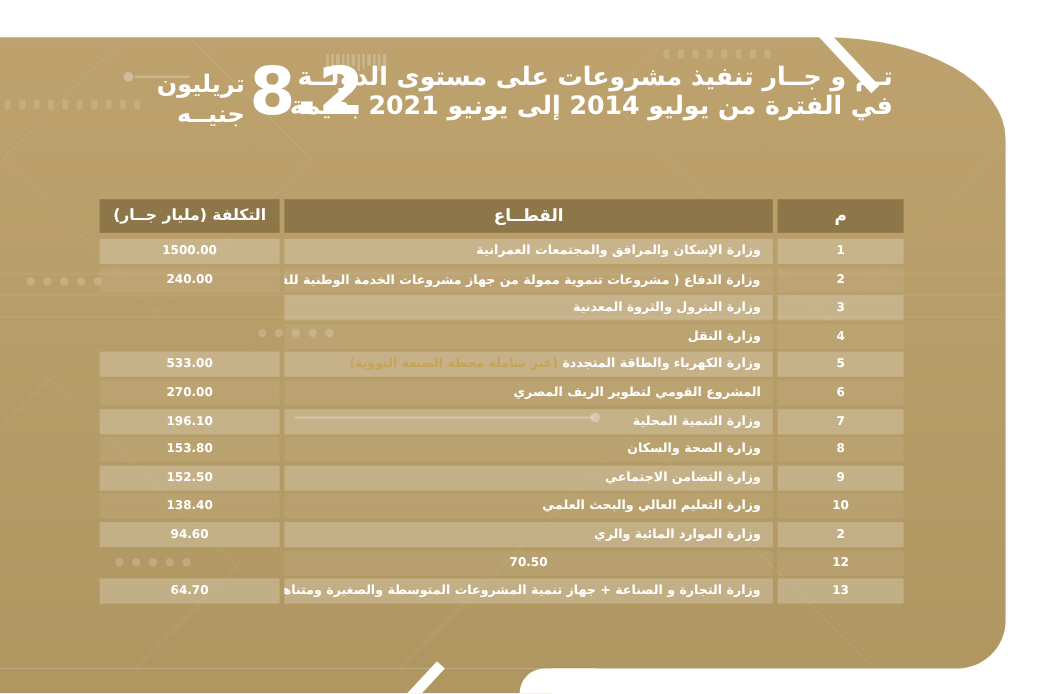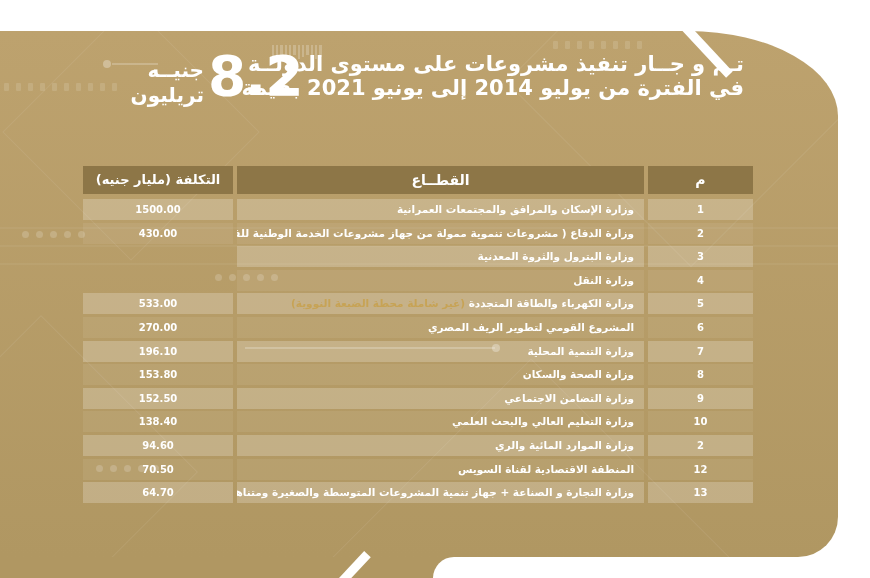--- a/index.html
+++ b/index.html
@@ -136,41 +136,41 @@
   <div class="fillet"></div>
   <div class="slash slash-top"></div>
   <div class="slash slash-bottom"></div>
 
   <div class="headline" dir="rtl">
     <div>تـم و جــار تنفيذ مشروعات على مستوى الدولــة</div>
     <div>في الفترة من يوليو 2014 إلى يونيو 2021 بقيمة</div>
   </div>
   <div class="big-value">8.2</div>
   <div class="big-unit" dir="rtl">
+    <div>تريليون</div>
     <div>جنيــه</div>
-    <div>تريليون</div>
   </div>
 
   <div class="table" dir="rtl">
     <div class="thead">
       <div class="th th-num">م</div>
       <div class="th th-sector">القطــاع</div>
-      <div class="th th-cost">التكلفة (مليار جنيه)</div>
+      <div class="th th-cost">التكلفة (مليار جــار)</div>
     </div>
     <div class="tbody" id="rows">
   <div class="tr">
     <div class="td td-num">1</div>
     <div class="td td-sector"><span class="sector-text">وزارة الإسكان والمرافق والمجتمعات العمرانية</span><span class="sector-note"></span></div>
     <div class="td td-cost">1500.00</div>
   </div>
 
   <div class="tr">
     <div class="td td-num">2</div>
     <div class="td td-sector"><span class="sector-text">وزارة الدفاع ( مشروعات تنموية ممولة من جهاز مشروعات الخدمة الوطنية للقوات المسلحة )</span><span class="sector-note"></span></div>
-    <div class="td td-cost">430.00</div>
+    <div class="td td-cost">240.00</div>
   </div>
 
   <div class="tr">
     <div class="td td-num">3</div>
     <div class="td td-sector"><span class="sector-text">وزارة البترول والثروة المعدنية</span><span class="sector-note"></span></div>
   </div>
 
   <div class="tr">
     <div class="td td-num">4</div>
     <div class="td td-sector"><span class="sector-text">وزارة النقل</span><span class="sector-note"></span></div>
@@ -213,21 +213,20 @@
   </div>
 
   <div class="tr">
     <div class="td td-num">2</div>
     <div class="td td-sector"><span class="sector-text">وزارة الموارد المائية والري</span><span class="sector-note"></span></div>
     <div class="td td-cost">94.60</div>
   </div>
 
   <div class="tr">
     <div class="td td-num">12</div>
-    <div class="td td-sector"><span class="sector-text">المنطقة الاقتصادية لقناة السويس</span><span class="sector-note"></span></div>
     <div class="td td-cost">70.50</div>
   </div>
 
   <div class="tr">
     <div class="td td-num">13</div>
     <div class="td td-sector"><span class="sector-text">وزارة التجارة و الصناعة + جهاز تنمية المشروعات المتوسطة والصغيرة ومتناهية الصغر</span><span class="sector-note"></span></div>
     <div class="td td-cost">64.70</div>
   </div>
 </div>
   </div>

